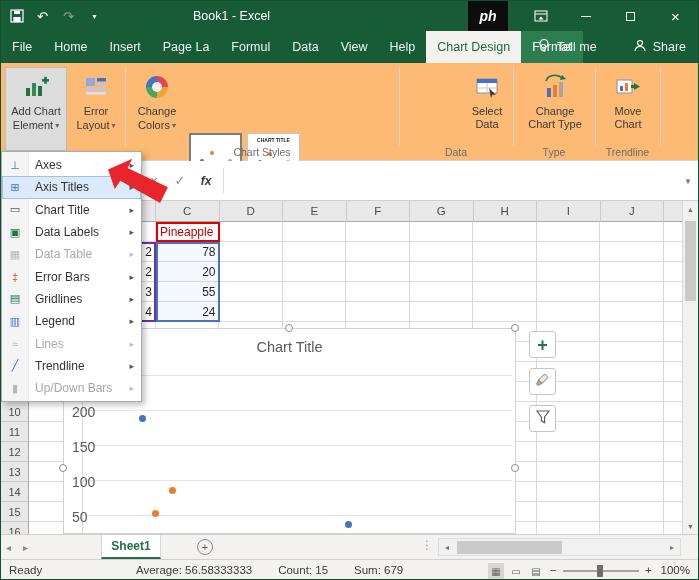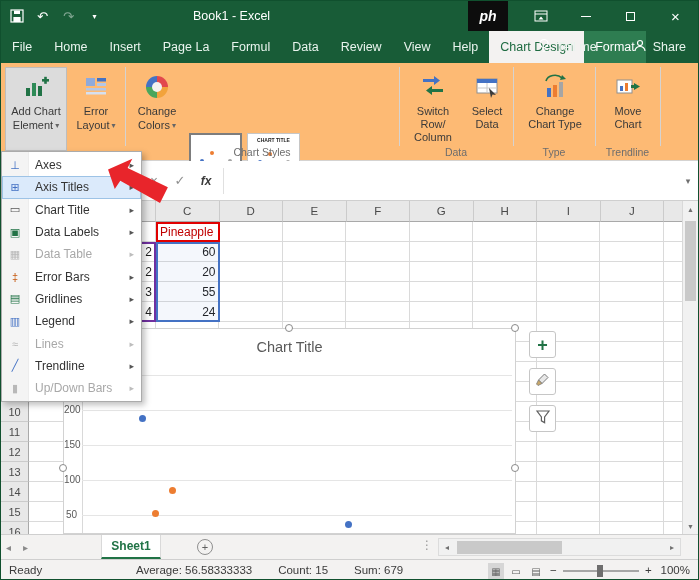--- a/index.html
+++ b/index.html
@@ -69,21 +69,21 @@
  background-image:repeating-linear-gradient(to right,transparent 0 62.5px,#dadada 62.5px 63.5px),
  repeating-linear-gradient(to bottom,transparent 0 19px,#dadada 19px 20px)}
 .cellv{position:absolute;height:20px;line-height:20px;font-size:12px;color:#1f1f1f;overflow:hidden}
 .hlbox{position:absolute;pointer-events:none}
 
 
 #chart-plot{position:absolute;left:62px;top:127px;width:453px;height:206px;background:#fff;border:1px solid #d2d2d2;z-index:5}
 .ctitle{position:absolute;top:10px;left:0;right:0;text-align:center;font-size:14.5px;color:#595959}
 .cgrid{position:absolute;left:18px;width:430px;height:1px;background:#e5e5e5}
 .caxis{position:absolute;left:18px;top:46px;width:1px;bottom:0;background:#d9d9d9}
-.ctick{position:absolute;left:0;width:15px;text-align:center;font-size:10px;color:#595959}
+.ctick{position:absolute;left:8px;width:15px;text-align:center;font-size:14px;color:#595959}
 .cdot{position:absolute;width:7px;height:7px;border-radius:50%}
 .handle{position:absolute;width:8px;height:8px;border-radius:50%;background:#fff;border:1px solid #8a8a8a;z-index:6}
 .cbtn{position:absolute;left:528px;width:27px;height:27px;background:#fff;border:1px solid #c6c6c6;border-radius:3px;z-index:6;display:flex;align-items:center;justify-content:center}
 .plus-ic{color:#217346;font-size:18px;font-weight:bold;line-height:1}.plus-ic::after{content:"+"}
 .vscroll{position:absolute;right:0;top:0;width:16px;height:333px;background:#f1f1f1;border-left:1px solid #d9d9d9;z-index:4}
 .vs-arrow{height:16px;display:flex;align-items:center;justify-content:center;font-size:7px;color:#707070}
 .vs-up::after{content:"▲"}.vs-down-g::after{content:"▼"}
 .vs-down{position:absolute;bottom:0;left:0;right:0}
 .vs-thumb{position:absolute;left:2px;top:20px;width:11px;height:80px;background:#c9c9c9}
 
@@ -167,21 +167,20 @@
   </div>
 
   <div class="tabbar">
     <div id="ribbon-tabs">
         <div class="rtab">File</div>
         <div class="rtab">Home</div>
         <div class="rtab">Insert</div>
         <div class="rtab">Page La</div>
         <div class="rtab">Formul</div>
         <div class="rtab">Data</div>
-        <div class="rtab">Review</div>
         <div class="rtab">View</div>
         <div class="rtab">Help</div>
         <div class="rtab active">Chart Design</div>
         <div class="rtab contextual">Format</div>
       </div>
     <div class="tab-right">
       <span class="tab-tool">
         <span><svg width="14" height="15" viewBox="0 0 14 15">
               <circle cx="7" cy="5.5" r="4" fill="none" stroke="#fff" stroke-width="1.2"></circle>
               <line x1="5" y1="11" x2="9" y2="11" stroke="#fff" stroke-width="1.2"></line>
@@ -256,32 +255,20 @@
         <span class="ttitle">CHART TITLE</span>
         <span class="taxis"></span>
         <span class="tdot" style="left:10px;top:26px;background:#4472c4"></span>
         <span class="tdot" style="left:20px;top:18px;background:#ed7d31"></span>
         <span class="tdot" style="left:28px;top:34px;background:#4472c4"></span>
         <span class="tdot" style="left:38px;top:26px;background:#a5a5a5"></span>
       </div>
     </div>
     <div class="glabel" style="left:124px;width:274px">Chart Styles</div>
     <div class="gdiv" style="left:398px"></div>
-    <div class="rbtn" style="left:402px;width:60px">
-      <span class="ric">
-        <svg width="26" height="26" viewBox="0 0 26 26">
-            <polygon points="3,5 14,5 14,2 20,6.5 14,11 14,8 3,8" fill="#4472c4"></polygon>
-            <polygon points="23,15 12,15 12,12 6,16.5 12,21 12,18 23,18" fill="#217346"></polygon>
-          </svg>
-      </span>
-      <span class="l1">Switch Row/</span>
-      <span class="l2">
-          <span>Column</span>
-        </span>
-    </div>
     <div class="rbtn" style="left:463px;width:46px">
       <span class="ric">
         <svg width="26" height="24" viewBox="0 0 26 24">
             <rect x="3" y="4" width="20" height="14" fill="#fff" stroke="#8f8f8f"></rect>
             <rect x="3" y="4" width="20" height="4" fill="#4472c4"></rect>
             <line x1="3" y1="13" x2="23" y2="13" stroke="#c9c9c9"></line>
             <line x1="13" y1="8" x2="13" y2="18" stroke="#c9c9c9"></line>
             <polygon points="15,13 22,20 18.5,19.5 17,23" fill="#3b3b3b"></polygon>
           </svg>
       </span>
@@ -365,21 +352,21 @@
         <div class="rcell">10</div>
         <div class="rcell">11</div>
         <div class="rcell">12</div>
         <div class="rcell">13</div>
         <div class="rcell">14</div>
         <div class="rcell">15</div>
         <div class="rcell">16</div>
       </div>
     <div id="cell-layer">
         <div class="cellv" style="left: 127px; top: 0px; width: 63.5px; text-align: left; padding: 0px 0px 0px 4px; color: rgb(192, 0, 0);">Pineapple</div>
-        <div class="cellv" style="left: 127px; top: 20px; width: 63.5px; text-align: right; padding: 0px 4px 0px 0px;">60</div>
+        <div class="cellv" style="left: 127px; top: 20px; width: 63.5px; text-align: right; padding: 0px 4px 0px 0px;">78</div>
         <div class="cellv" style="left: 127px; top: 40px; width: 63.5px; text-align: right; padding: 0px 4px 0px 0px;">20</div>
         <div class="cellv" style="left: 127px; top: 60px; width: 63.5px; text-align: right; padding: 0px 4px 0px 0px;">55</div>
         <div class="cellv" style="left: 127px; top: 80px; width: 63.5px; text-align: right; padding: 0px 4px 0px 0px;">24</div>
         <div class="cellv" style="left: 63.5px; top: 20px; width: 63.5px; text-align: right; padding: 0px 4px 0px 0px;">2</div>
         <div class="cellv" style="left: 63.5px; top: 40px; width: 63.5px; text-align: right; padding: 0px 4px 0px 0px;">2</div>
         <div class="cellv" style="left: 63.5px; top: 60px; width: 63.5px; text-align: right; padding: 0px 4px 0px 0px;">3</div>
         <div class="cellv" style="left: 63.5px; top: 80px; width: 63.5px; text-align: right; padding: 0px 4px 0px 0px;">4</div>
         <div class="hlbox" style="left: 127px; top: 0px; width: 63.5px; height: 20px; border: 2px solid rgb(224, 0, 0);"></div>
         <div class="hlbox" style="left: 127px; top: 20px; width: 63.5px; height: 80px; border: 2px solid rgb(68, 114, 196); background: rgba(68, 114, 196, 0.06);"></div>
         <div class="hlbox" style="left: 63.5px; top: 20px; width: 63.5px; height: 80px; border: 2px solid rgb(112, 48, 160);"></div>

